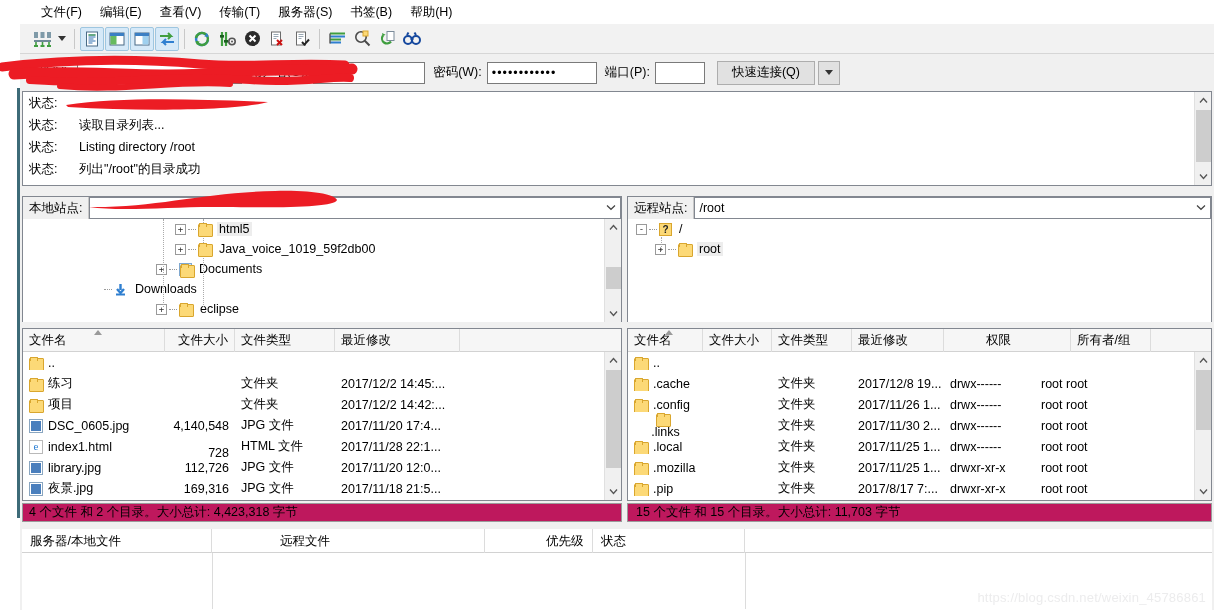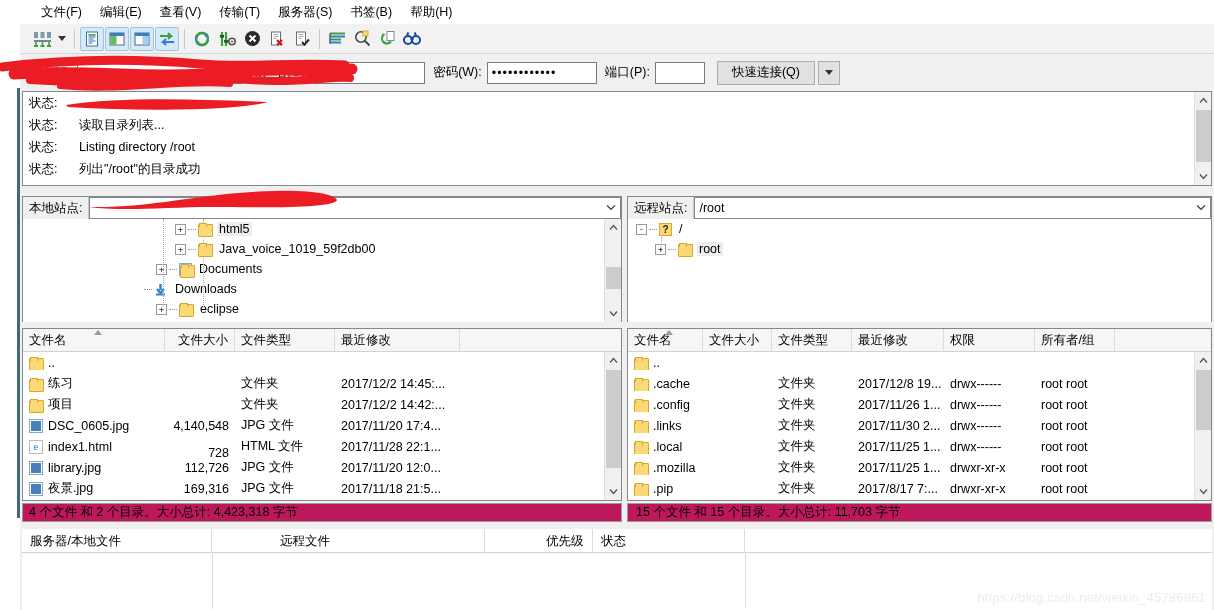--- a/index.html
+++ b/index.html
@@ -336,21 +336,21 @@
         <span class="dotted"></span>
         <span class="folder"></span>
         <span class="tlabel">Java_voice_1019_59f2db00</span>
       </div>
       <div class="tnode" style="padding-left:133px;">
         <span class="exp">+</span>
         <span class="dotted"></span>
         <span class="folder" style="background:#cfe3f5;border:1px solid #7fa8cf;width:13px;height:13px;"></span>
         <span class="tlabel">Documents</span>
       </div>
-      <div class="tnode" style="padding-left:108px;">
+      <div class="tnode" style="padding-left:68px;">
         <span class="exp" style="border:none;background:none;"></span>
         <span class="dotted"></span>
         <span style="width:14px;margin-right:5px;display:flex;">
           <svg width="13" height="13" viewBox="0 0 13 13">
               <path d="M6.5 1v6M3 6l3.5 4L10 6" stroke="#2f7fd0" stroke-width="2.4" fill="none"></path>
               <rect x="2" y="10.5" width="9" height="2" fill="#2f7fd0"></rect>
             </svg>
         </span>
         <span class="tlabel">Downloads</span>
       </div>
@@ -553,21 +553,21 @@
       </div>
       <div class="hc" style="width:69px;">
         <span>文件大小</span>
       </div>
       <div class="hc" style="width:80px;">
         <span>文件类型</span>
       </div>
       <div class="hc" style="width:92px;">
         <span>最近修改</span>
       </div>
-      <div class="hc" style="width:91px;">
+      <div class="hc" style="width:91px;margin-left:36px;">
         <span>权限</span>
       </div>
       <div class="hc" style="width:80px;">
         <span>所有者/组</span>
       </div>
       <div class="hc" style="flex:1;border-right:none;"></div>
     </div>
     <div class="lbody" style="height:148px;">
       <div class="lrow">
         <div class="c" style="width:75px;">
@@ -626,21 +626,21 @@
             <span>2017/11/26 1...</span>
           </div>
         <div class="c" style="width:91px;">
             <span>drwx------</span>
           </div>
         <div class="c" style="width:80px;">
             <span>root root</span>
           </div>
       </div>
       <div class="lrow">
-        <div class="c" style="width:75px;">
+        <div class="c" style="width:75px;flex-direction:column;">
             <span class="folder"></span>
             <span>.links</span>
           </div>
         <div class="c" style="width:69px;">
             <span></span>
           </div>
         <div class="c" style="width:80px;">
             <span>文件夹</span>
           </div>
         <div class="c" style="width:92px;">

